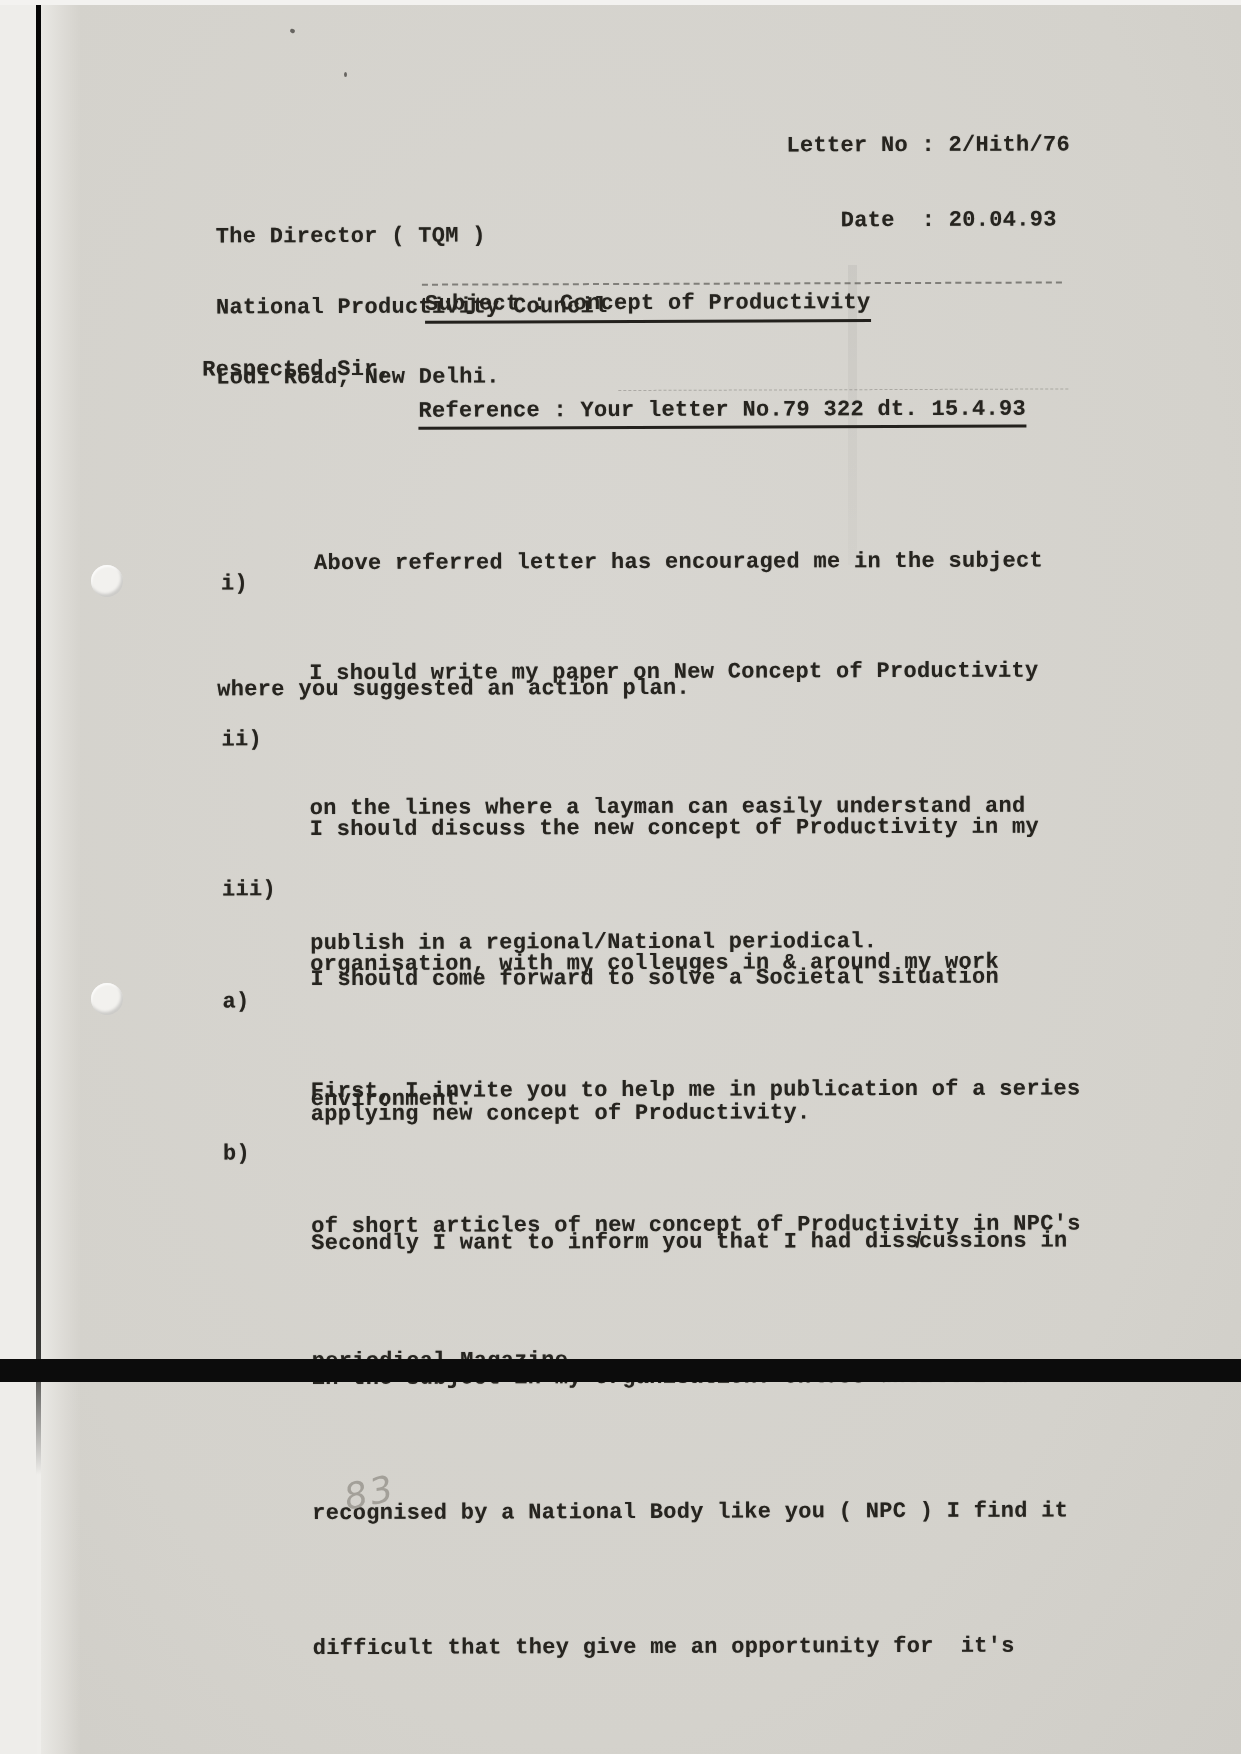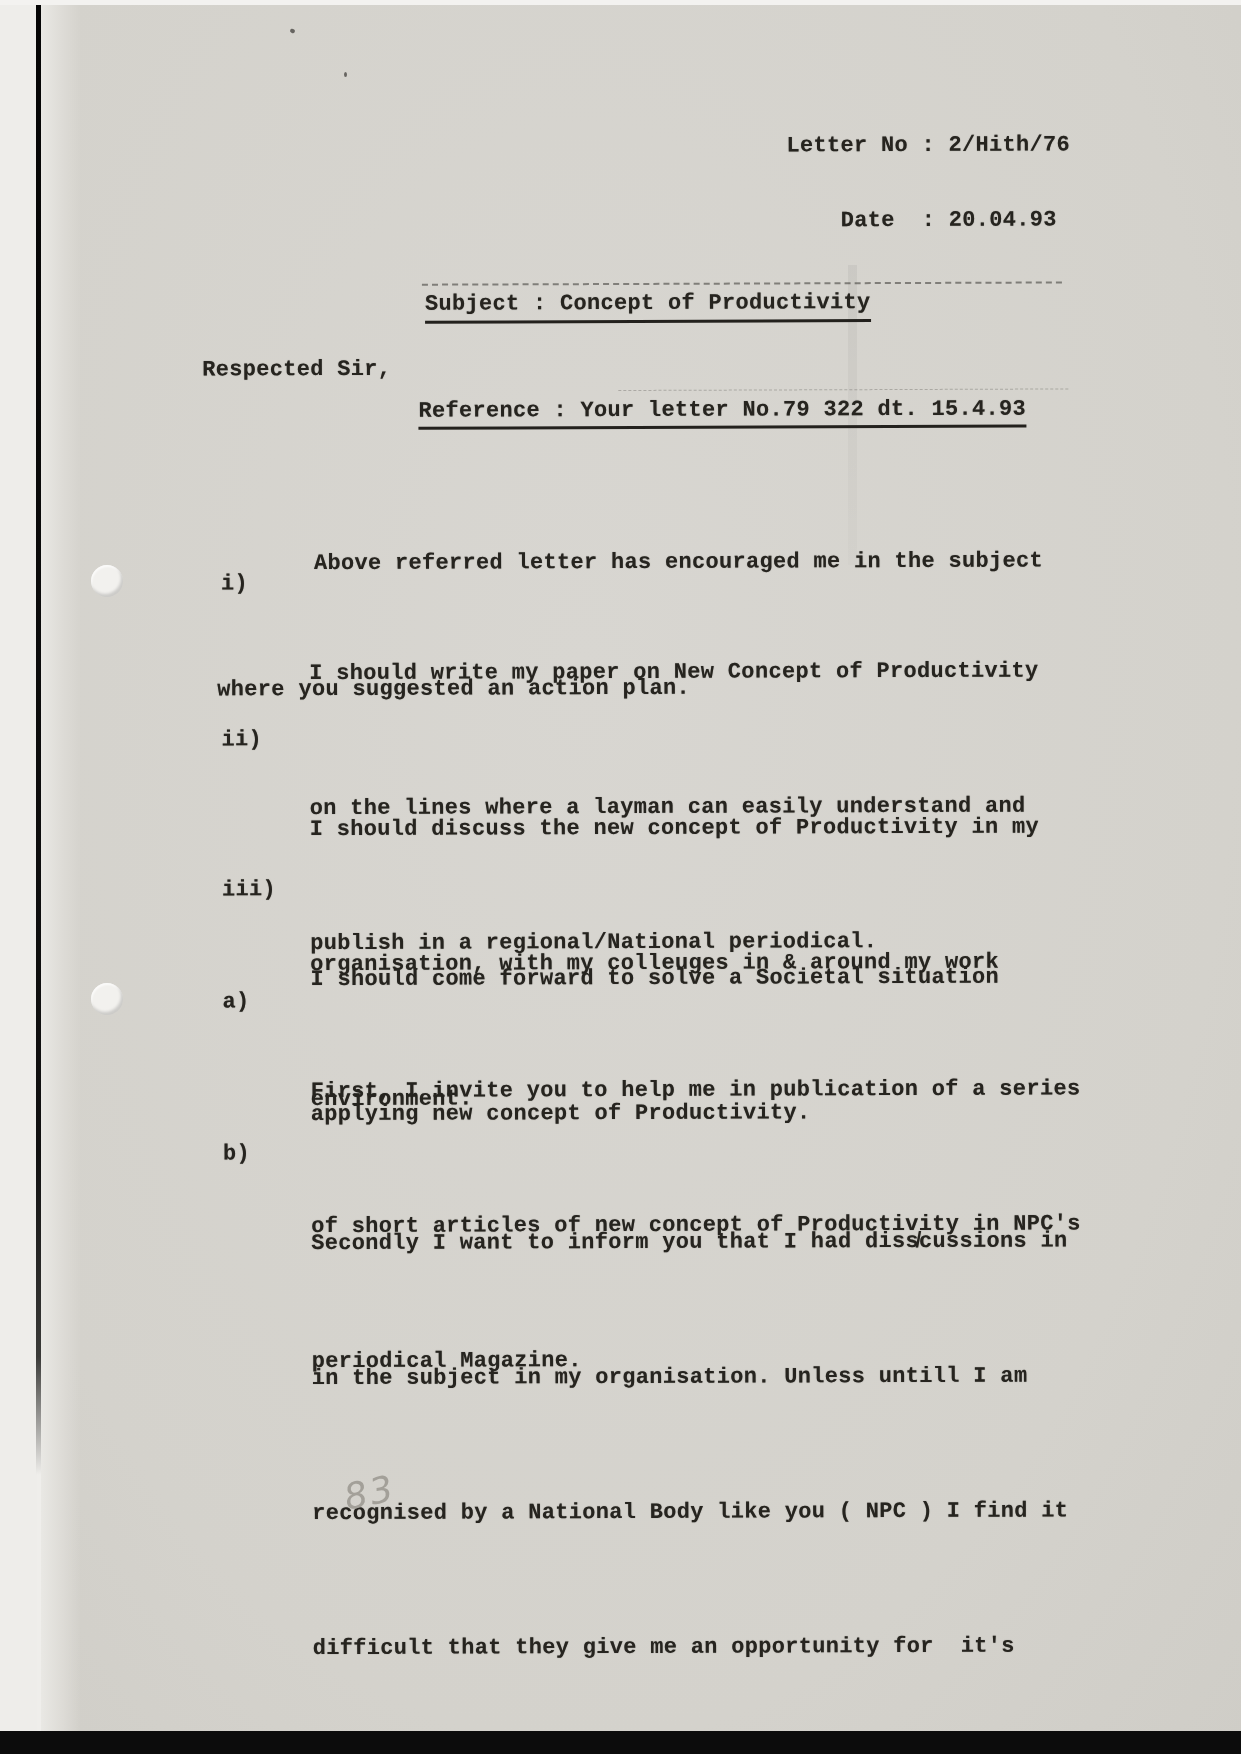--- a/index.html
+++ b/index.html
@@ -1,18 +1,18 @@
 <!DOCTYPE html>
 <html><head>
 <meta charset="utf-8">
 <style>
   html,body{margin:0;padding:0;}
   body{width:1241px;height:1754px;overflow:hidden;background:#efeeeb;}
 
-  .scan{position:relative;width:1241px;height:1754px;background:#efeeeb;}
+  .scan{position:relative;width:1241px;height:1382px;background:#efeeeb;}
 
   
   .scanner-margin{position:absolute;left:0;top:0;width:37px;height:1754px;background:#eeedea;}
   .edge-line{position:absolute;left:36px;top:0;width:5px;height:1475px;
     background:linear-gradient(#050505 0,#111 78%,#3a3a38 92%,rgba(0,0,0,0) 100%);}
   .paper{position:absolute;left:41px;top:0;width:1200px;height:1754px;
     background:radial-gradient(ellipse at 45% 38%, #d8d6d1 0%, #d4d2cc 70%, #cfcdc7 100%);}
   .paper-edge{position:absolute;left:41px;top:0;width:40px;height:1754px;
     background:linear-gradient(to right,#e9e8e4 0,#dddbd6 55%,rgba(214,212,207,0) 100%);}
   .top-edge{position:absolute;left:0;top:0;width:1241px;height:5px;background:#f3f2f0;}
@@ -82,20 +82,25 @@
   <div class="speck speck-1"></div>
   <div class="speck speck-2"></div>
 
   <div class="content">
 
     <div class="header-block">
       <div>Letter No : 2/Hith/76</div>
       <div>    Date  : 20.04.93</div>
     </div>
 
+    <div class="addressee">
+      <div>The Director ( TQM )</div>
+      <div>National Productivity Council</div>
+      <div>Lodi Road, New Delhi.</div>
+    </div>
 
     <div class="subject-rule"></div>
     <div class="subject">Subject : Concept of Productivity</div>
 
     <div class="salutation">Respected Sir,</div>
 
     <div class="ref-dots"></div>
     <div class="reference">Reference : Your letter No.79 322 dt. 15.4.93</div>
 
     <div class="intro">

